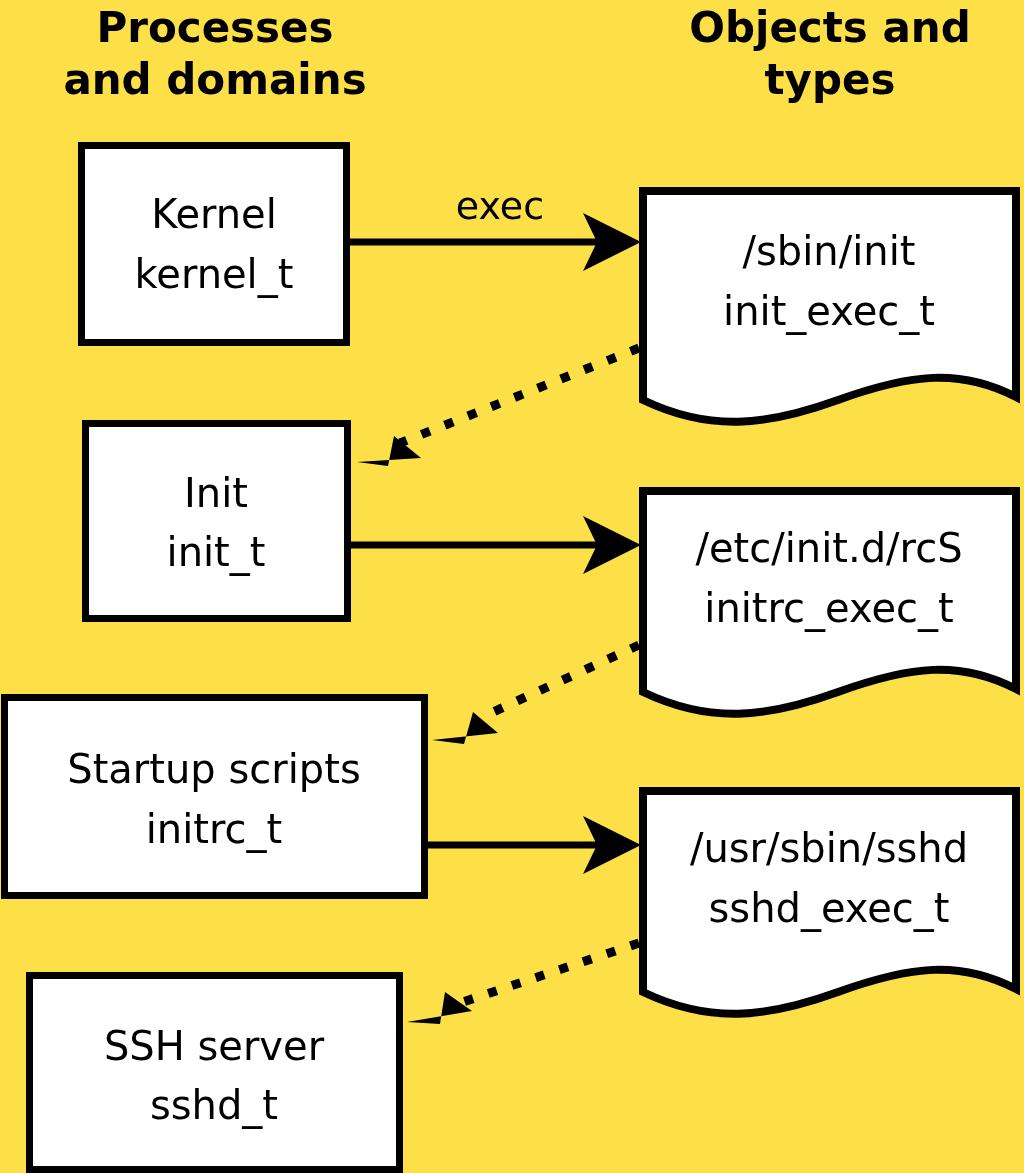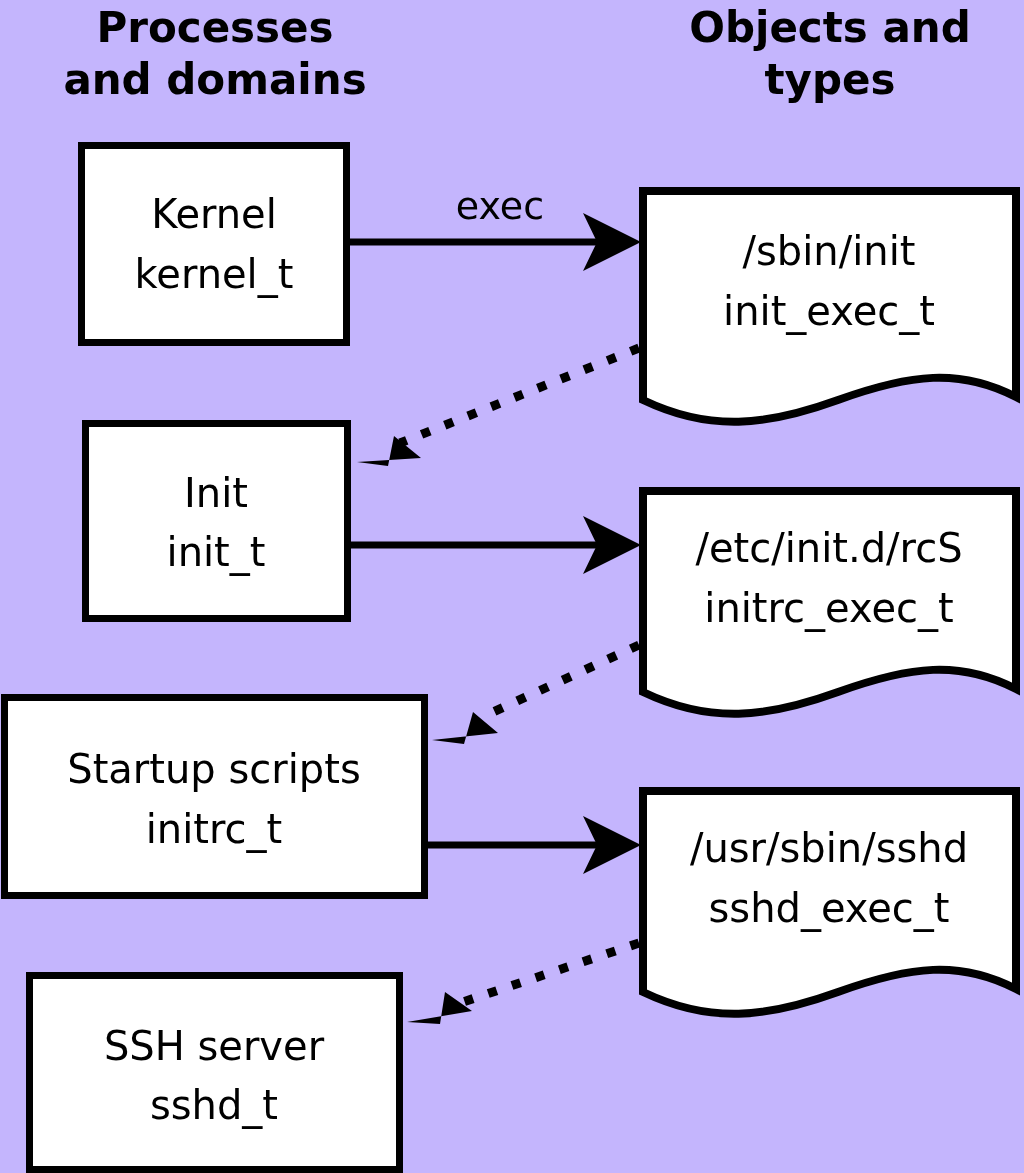--- a/index.html
+++ b/index.html
@@ -10,21 +10,21 @@
   body {
     width: 1024px;
     height: 1173px;
     overflow: hidden;
     font-family: "DejaVu Sans", sans-serif;
   }
   #diagram-root {
     position: relative;
     width: 1024px;
     height: 1173px;
-    background: #c4b5fd;
+    background: #fde047;
   }
   svg#diagram-svg {
     display: block;
     width: 1024px;
     height: 1173px;
   }
   .col-header {
     font-family: "DejaVu Sans", sans-serif;
     font-weight: bold;
     font-size: 42px;

